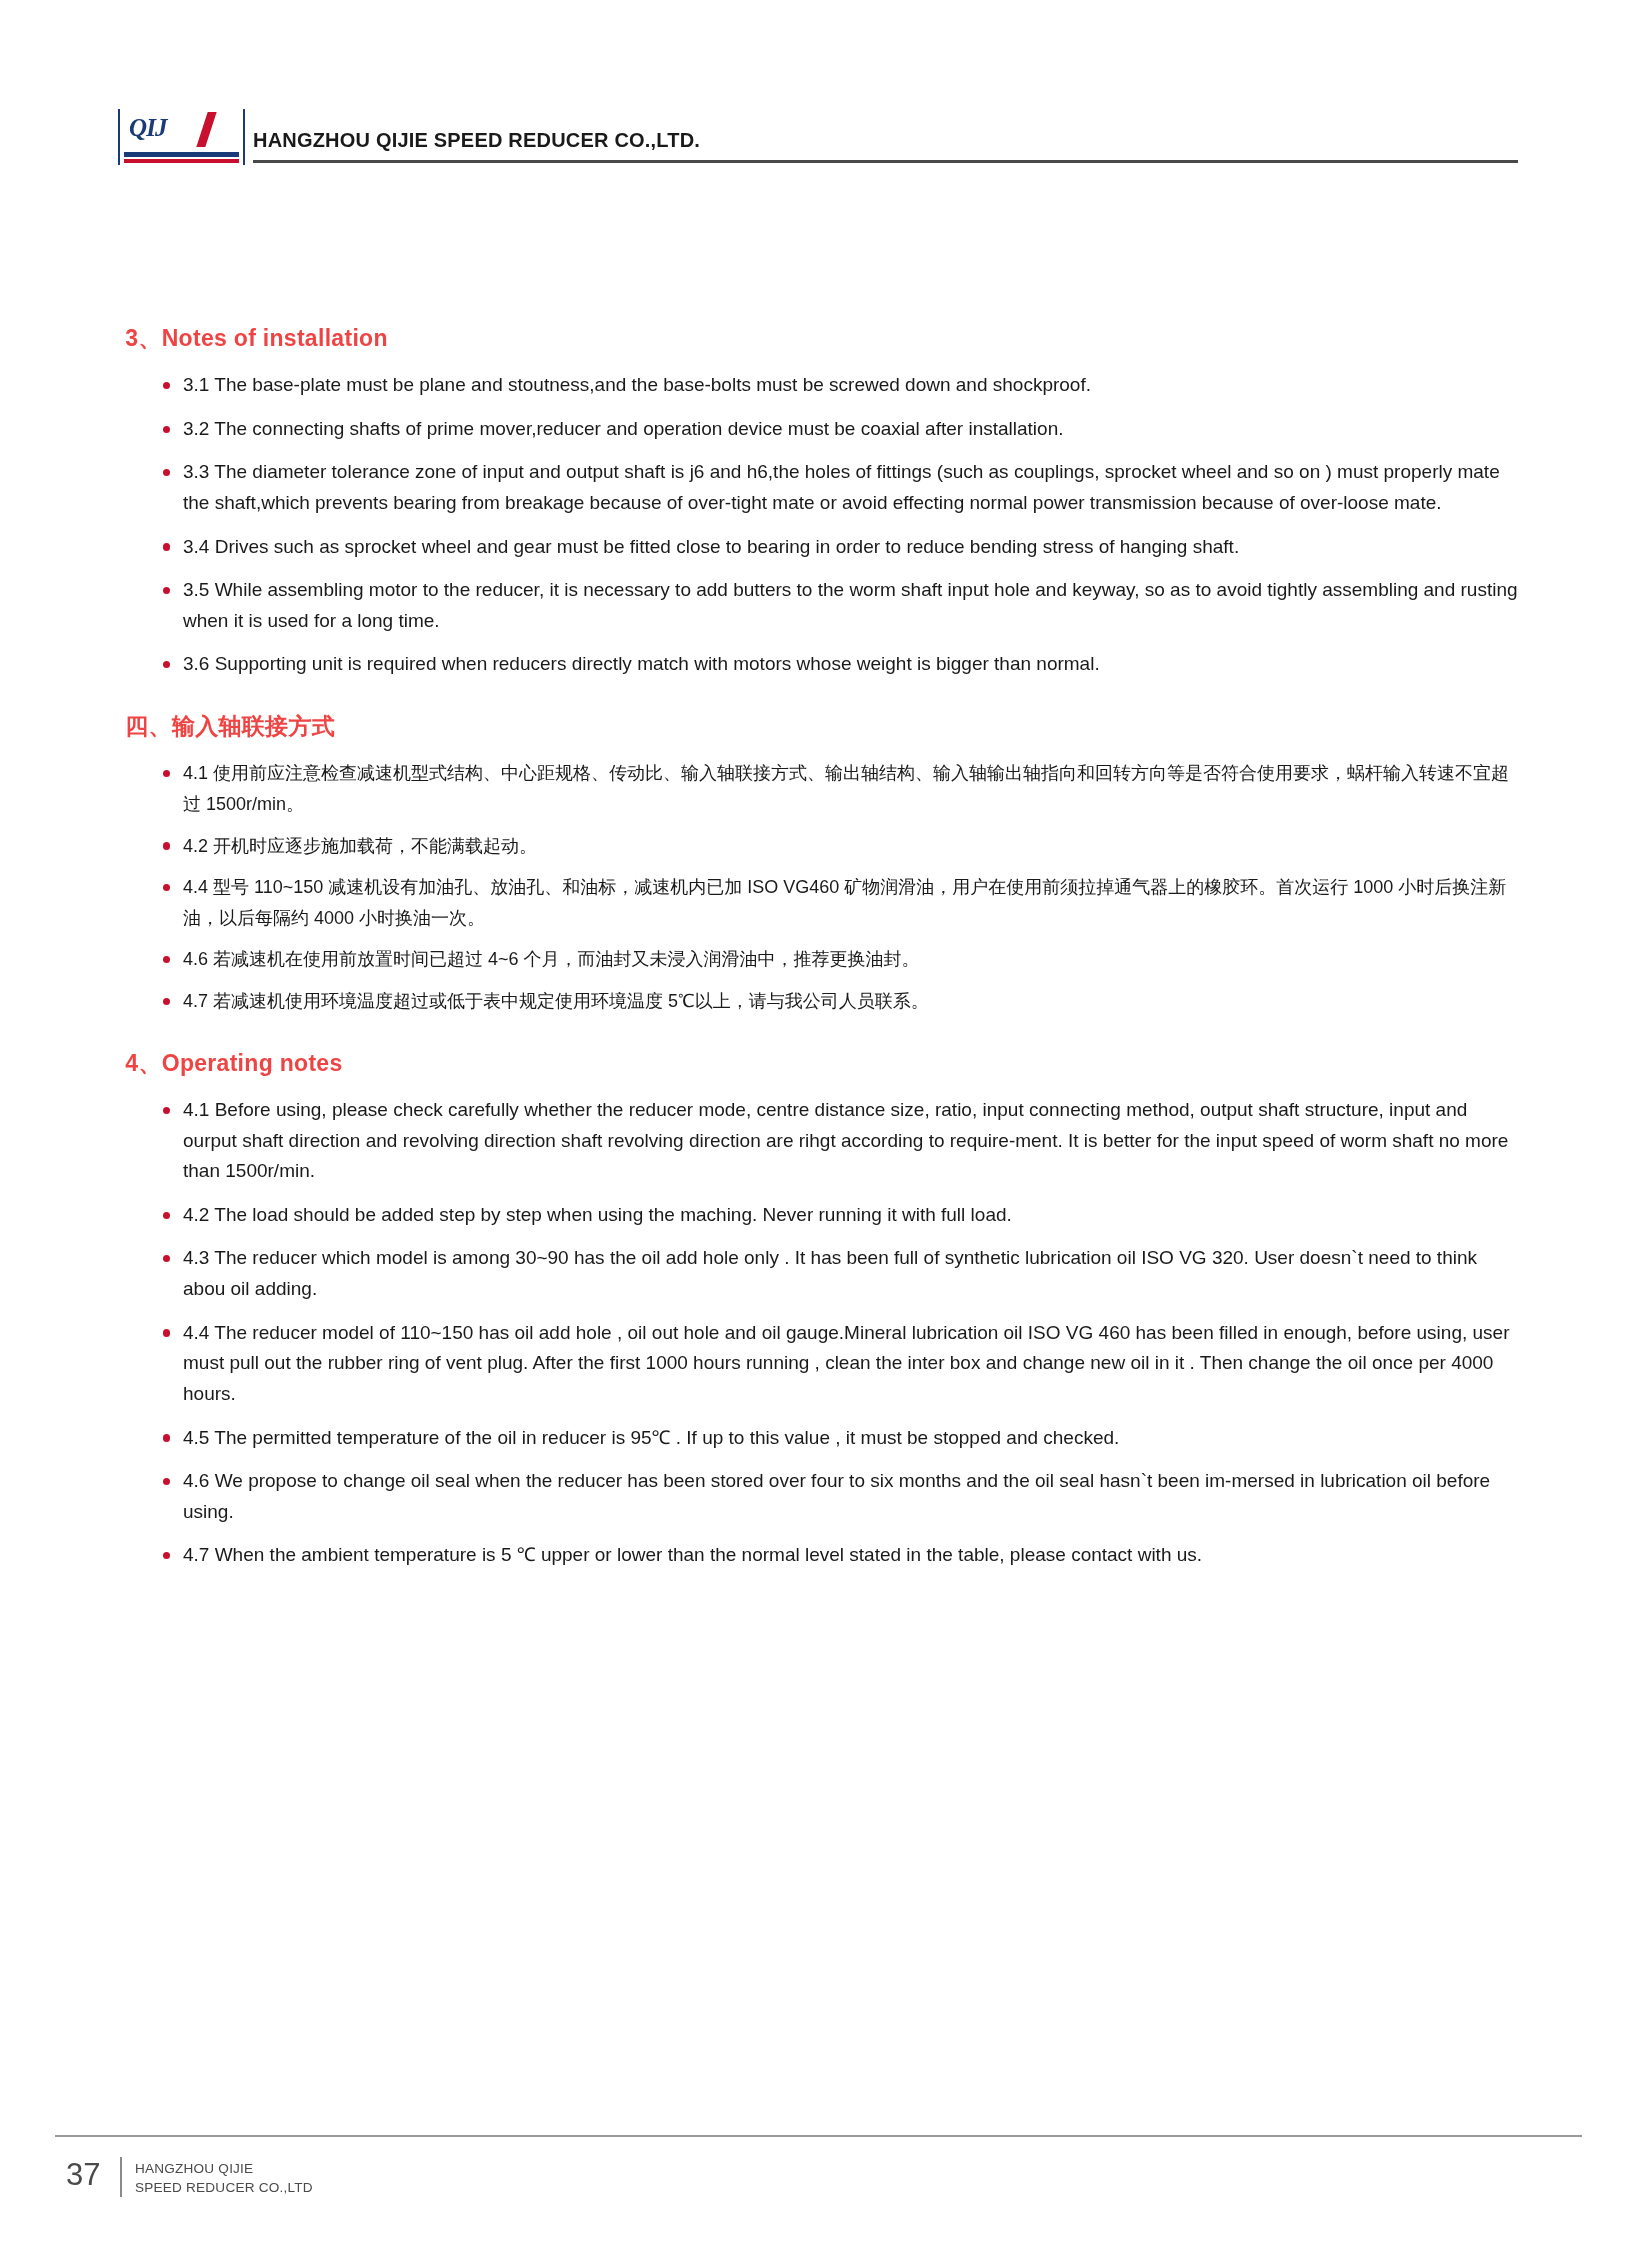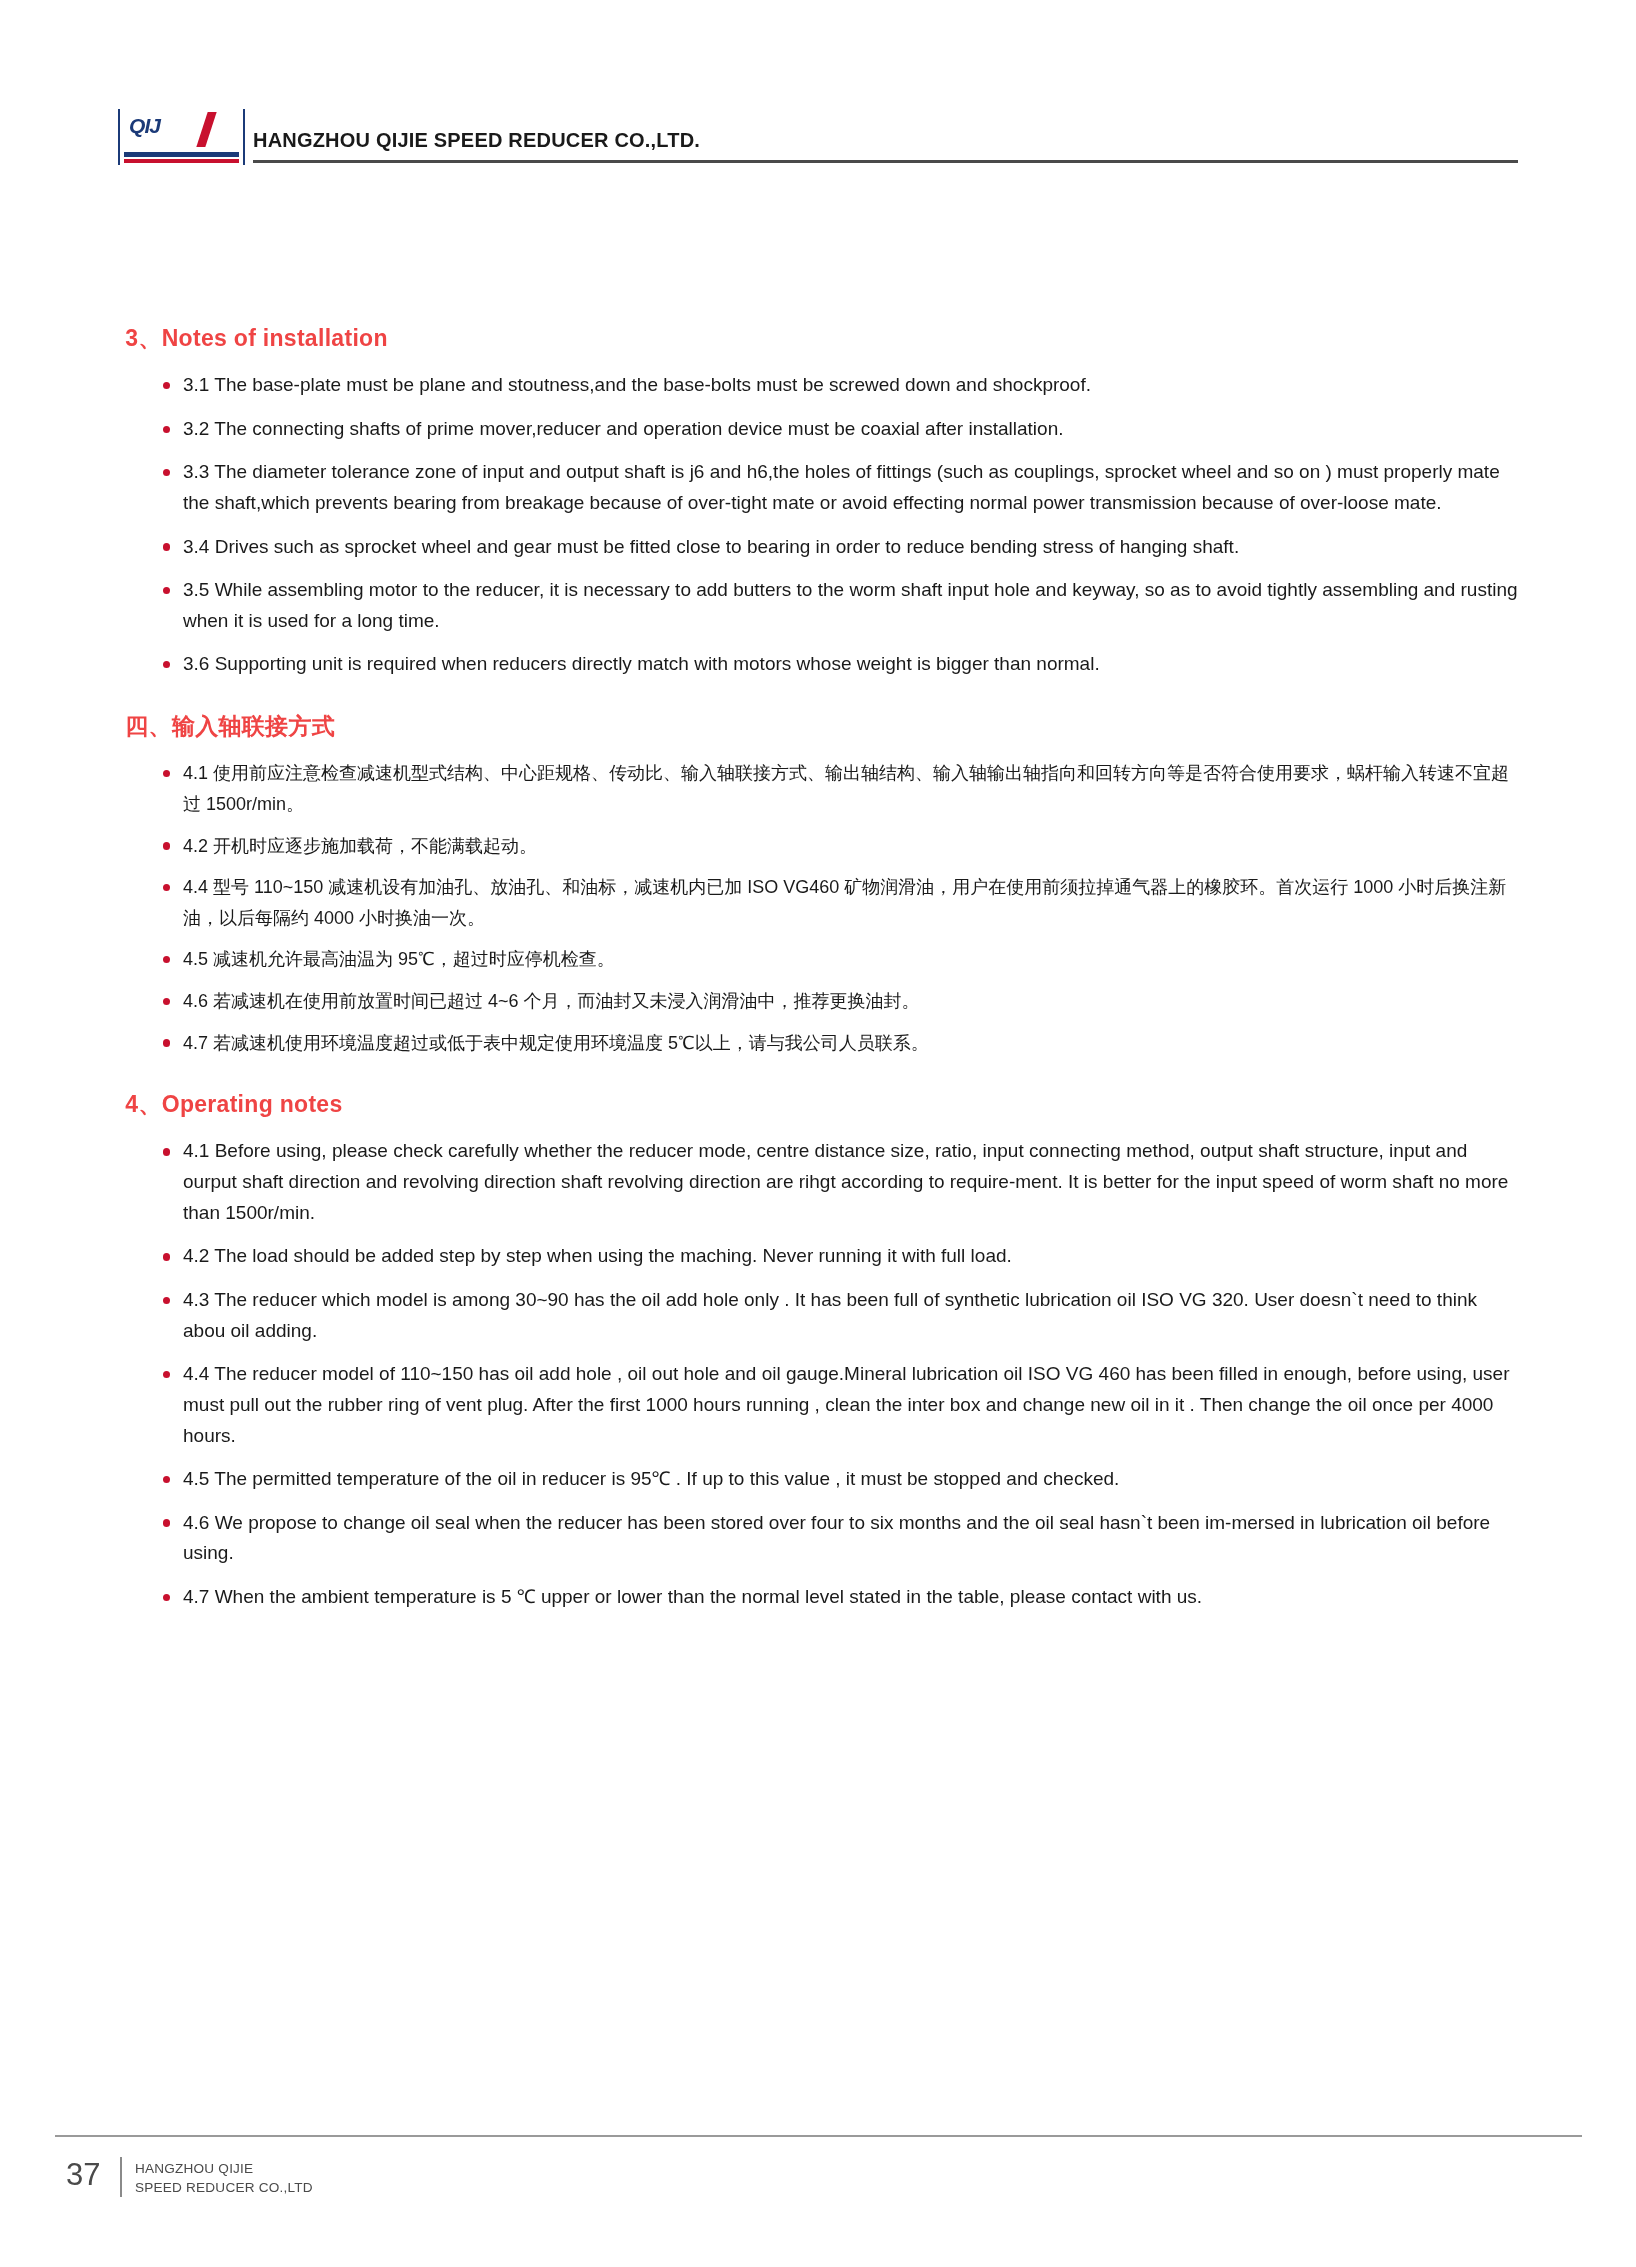--- a/index.html
+++ b/index.html
@@ -44,26 +44,26 @@
     width: 127px;
     height: 56px;
     border-left: 2.7px solid #1b3a78;
     border-right: 2.7px solid #1b3a78;
     box-sizing: border-box;
   }
   .logo-glyph {
     position: absolute;
     left: 11px;
     top: 5.5px;
-    font-size: 21px;
+    font-size: 25px;
     font-weight: bold;
     font-style: italic;
     letter-spacing: -0.9px;
     color: #1b3a78;
-    font-family: Liberation Sans, sans-serif;
+    font-family: Liberation Serif, serif;
   }
   .logo-slash {
     position: absolute;
     left: 84px;
     top: 3.6px;
     width: 9px;
     height: 35px;
     background: #c8102e;
     transform: skewX(-18deg);
   }
@@ -228,21 +228,20 @@
         <li>3.6  Supporting unit is required when reducers directly match with motors whose weight  is bigger than normal.</li>
       </ul>
     </div>
 
     <div class="section">
       <h2 class="section-title cn sec-cn-title">四、输入轴联接方式</h2>
       <ul class="bullets cn">
         <li>4.1 使用前应注意检查减速机型式结构、中心距规格、传动比、输入轴联接方式、输出轴结构、输入轴输出轴指向和回转方向等是否符合使用要求，蜗杆输入转速不宜超过 1500r/min。</li>
         <li>4.2 开机时应逐步施加载荷，不能满载起动。</li>
         <li>4.4 型号 110~150 减速机设有加油孔、放油孔、和油标，减速机内已加 ISO VG460 矿物润滑油，用户在使用前须拉掉通气器上的橡胶环。首次运行 1000 小时后换注新油，以后每隔约 4000 小时换油一次。</li>
-        <li>4.5 减速机允许最高油温为 95℃，超过时应停机检查。</li>
         <li>4.6 若减速机在使用前放置时间已超过 4~6 个月，而油封又未浸入润滑油中，推荐更换油封。</li>
         <li>4.7 若减速机使用环境温度超过或低于表中规定使用环境温度 5℃以上，请与我公司人员联系。</li>
       </ul>
     </div>
 
     <div class="section">
       <h2 class="section-title">4、Operating notes</h2>
       <ul class="bullets tight">
         <li>4.1  Before using, please check carefully whether the reducer mode, centre distance size, ratio, input connecting method, output shaft structure, input and ourput shaft direction and revolving direction shaft revolving direction are rihgt according to require-ment.  It is better for the input speed of worm shaft no more than 1500r/min.</li>
         <li>4.2  The load should be added step by step when using the maching. Never running it with full load.</li>

